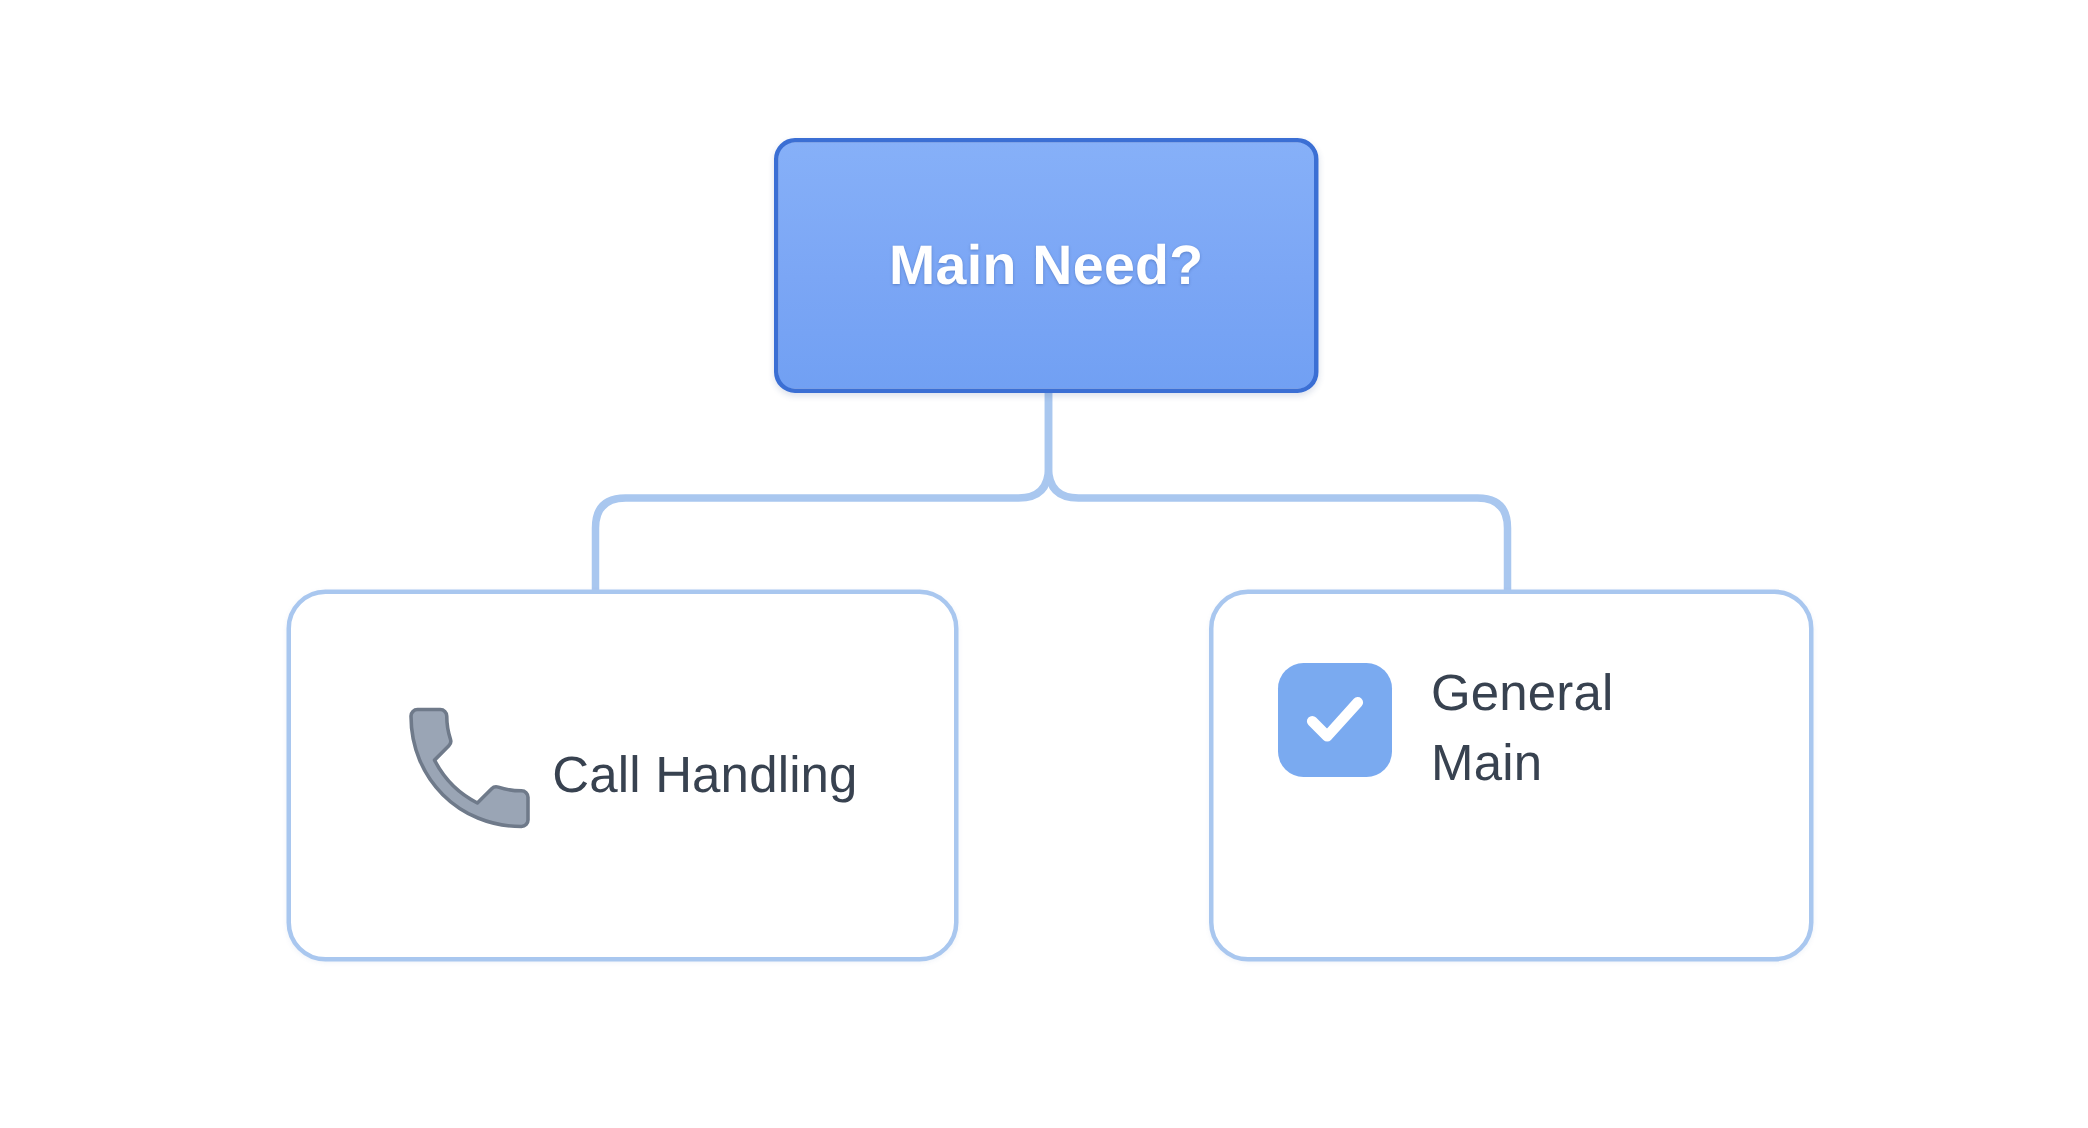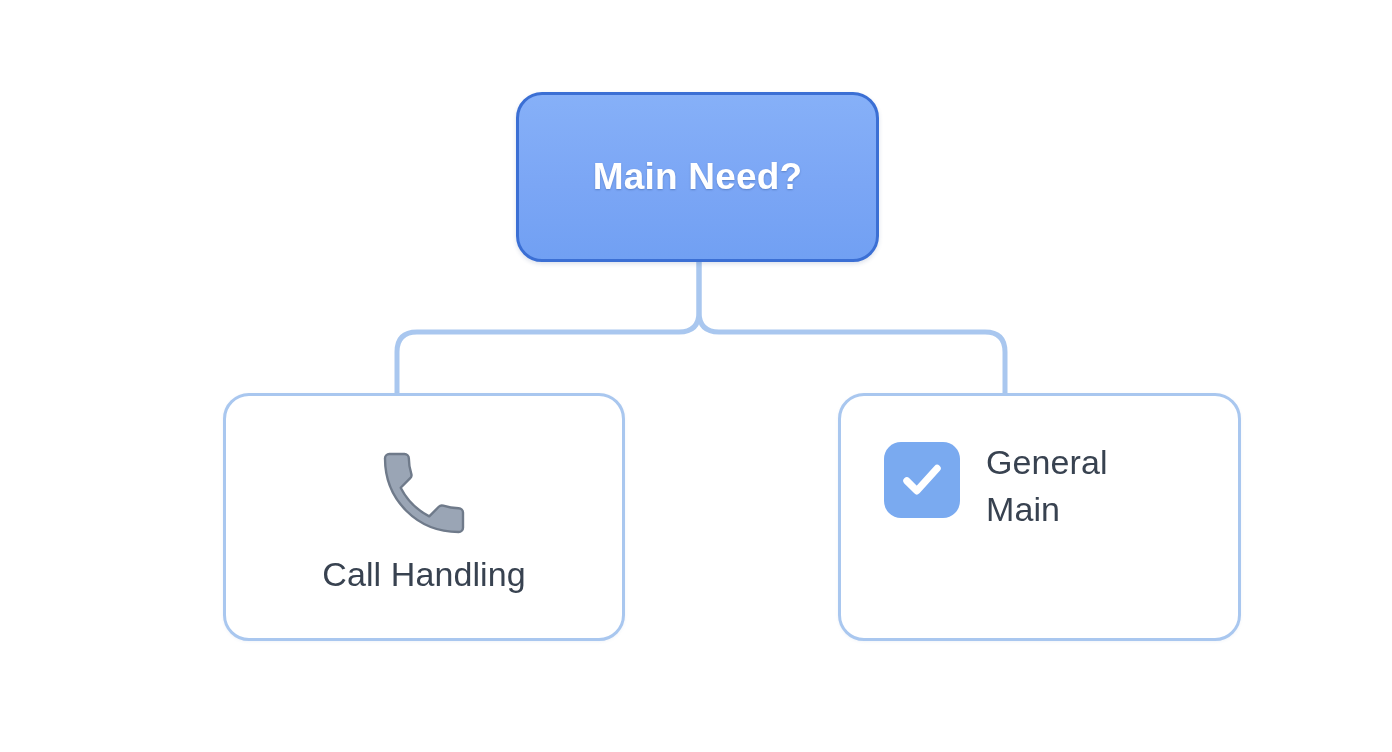--- a/index.html
+++ b/index.html
@@ -31,21 +31,21 @@
 
   
   #root-node {
     position: absolute;
     left: 516px;
     top: 92px;
     width: 363px;
     height: 170px;
     box-sizing: border-box;
     border: 3px solid #3b6fd4;
-    border-radius: 26px;
+    border-radius: 14px;
     background: linear-gradient(180deg, #86b0f8 0%, #7ba6f5 55%, #71a0f3 100%);
     display: flex;
     align-items: center;
     justify-content: center;
     box-shadow: 0 2px 4px rgba(40,70,130,0.16);
   }
   #root-node .root-label {
     font-size: 37px;
     font-weight: bold;
     color: #ffffff;
@@ -55,29 +55,28 @@
   }
 
   
   .child-card {
     position: absolute;
     box-sizing: border-box;
     background: #ffffff;
     border: 3px solid #a9c7ef;
     border-radius: 26px;
     box-shadow: 0 1px 3px rgba(120,150,200,0.10);
-    margin-left: 32px;
   }
   #card-call-handling {
     left: 191px;
     top: 393px;
-    width: 402px;
+    width: 448px;
     height: 248px;
     display: flex;
-    flex-direction: column;
+    flex-direction: row;
     align-items: center;
     justify-content: center;
   }
   #card-general-tasks {
     left: 806px;
     top: 393px;
     width: 403px;
     height: 248px;
   }
 

